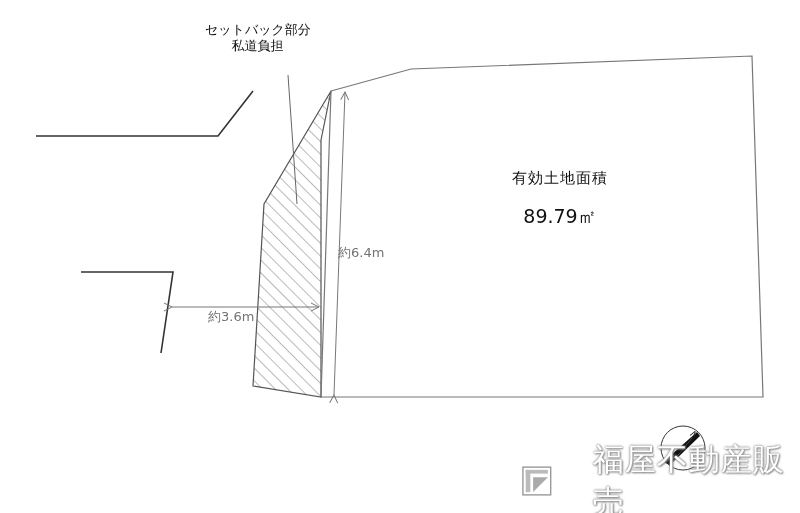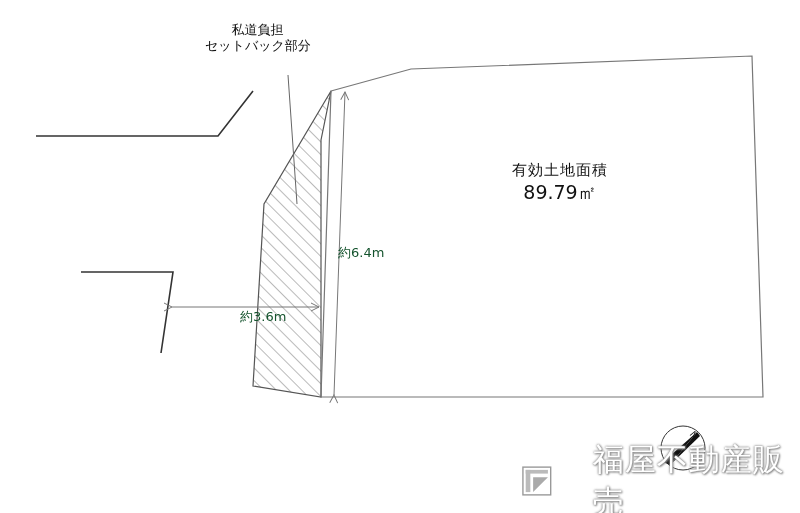--- a/index.html
+++ b/index.html
@@ -1,24 +1,24 @@
 <!DOCTYPE html>
 <html><head>
 <meta charset="utf-8">
 <style>
   html, body { margin:0; padding:0; background:#ffffff; }
   body { width:800px; height:513px; position:relative; overflow:hidden;
          font-family:"DejaVu Sans","Liberation Sans",sans-serif; color:#111; }
   svg.plan { position:absolute; left:0; top:0; }
-  .lbl { position:absolute; font-size:13px; line-height:15px; color:#14532d; white-space:nowrap;text-align:center; }
+  .lbl { position:absolute; font-size:13px; line-height:15px; color:#737373; white-space:nowrap;text-align:center; }
   .note { position:absolute; left:205px; top:22px; width:105px; text-align:center; font-size:13px; line-height:16px; }
   .note div { white-space:nowrap; }
-  .area { position:absolute; left:470px; top:160px; width:180px; text-align:center; }
+  .area { position:absolute; left:470px; top:168px; width:180px; text-align:center; }
   .area .h { font-size:15px; line-height:20px; letter-spacing:1px; }
-  .area .v { font-size:19px; line-height:24px; }
+  .area .v { font-size:19px; line-height:24px; margin-top:16px; }
   .area .t { font-size:19px; line-height:24px; }
   .wm { position:absolute; left:522px; top:463px; height:36px; display:flex; align-items:center;
         color:#ffffff; font-size:31px; letter-spacing:1px;
         text-shadow:0 0 2px #8a8a8a,0 0 3px #9a9a9a,1px 1px 2px #888;gap:35px; }
   .wm .logo { width:32px; height:32px; margin-right:6px; }
 </style>
 </head>
 <body>
 
 <svg class="plan" width="800" height="513" viewBox="0 0 800 513">
@@ -46,31 +46,31 @@
 
   <g>
     <circle cx="683" cy="448" r="22" fill="none" stroke="#333" stroke-width="1"></circle>
     <polygon points="670,465 697,432 700,436" fill="#111"></polygon>
     <polygon points="670,465 663,462 697,432" fill="#111"></polygon>
     <text x="691" y="437" font-size="9" font-style="italic" fill="#111" transform="rotate(40 693 434)">N</text>
   </g>
 </svg>
 
 <div class="note">
+  <div>セットバック部分</div>
   <div>私道負担</div>
-  <div>セットバック部分</div>
 </div>
 
 <div class="area">
   <div class="h">有効土地面積</div>
   <div class="v">89.79㎡</div>
 </div>
 
 <div class="lbl" style="left:338px; top:245px;">約6.4m</div>
-<div class="lbl" style="left:208px; top:309px;margin-left:32px;">約3.6m</div>
+<div class="lbl" style="left:208px; top:309px;">約3.6m</div>
 
 <div class="wm">
   <svg class="logo" viewBox="0 0 32 32">
     <rect x="1" y="1" width="30" height="30" fill="#fff" stroke="#999" stroke-width="1.5"></rect>
     <rect x="4" y="4" width="24" height="4" fill="#bbb"></rect>
     <rect x="4" y="4" width="5" height="24" fill="#bbb"></rect>
     <polygon points="12,12 28,12 12,28" fill="#aaa"></polygon>
   </svg>
   <span>福屋不動産販売</span>
 </div>

